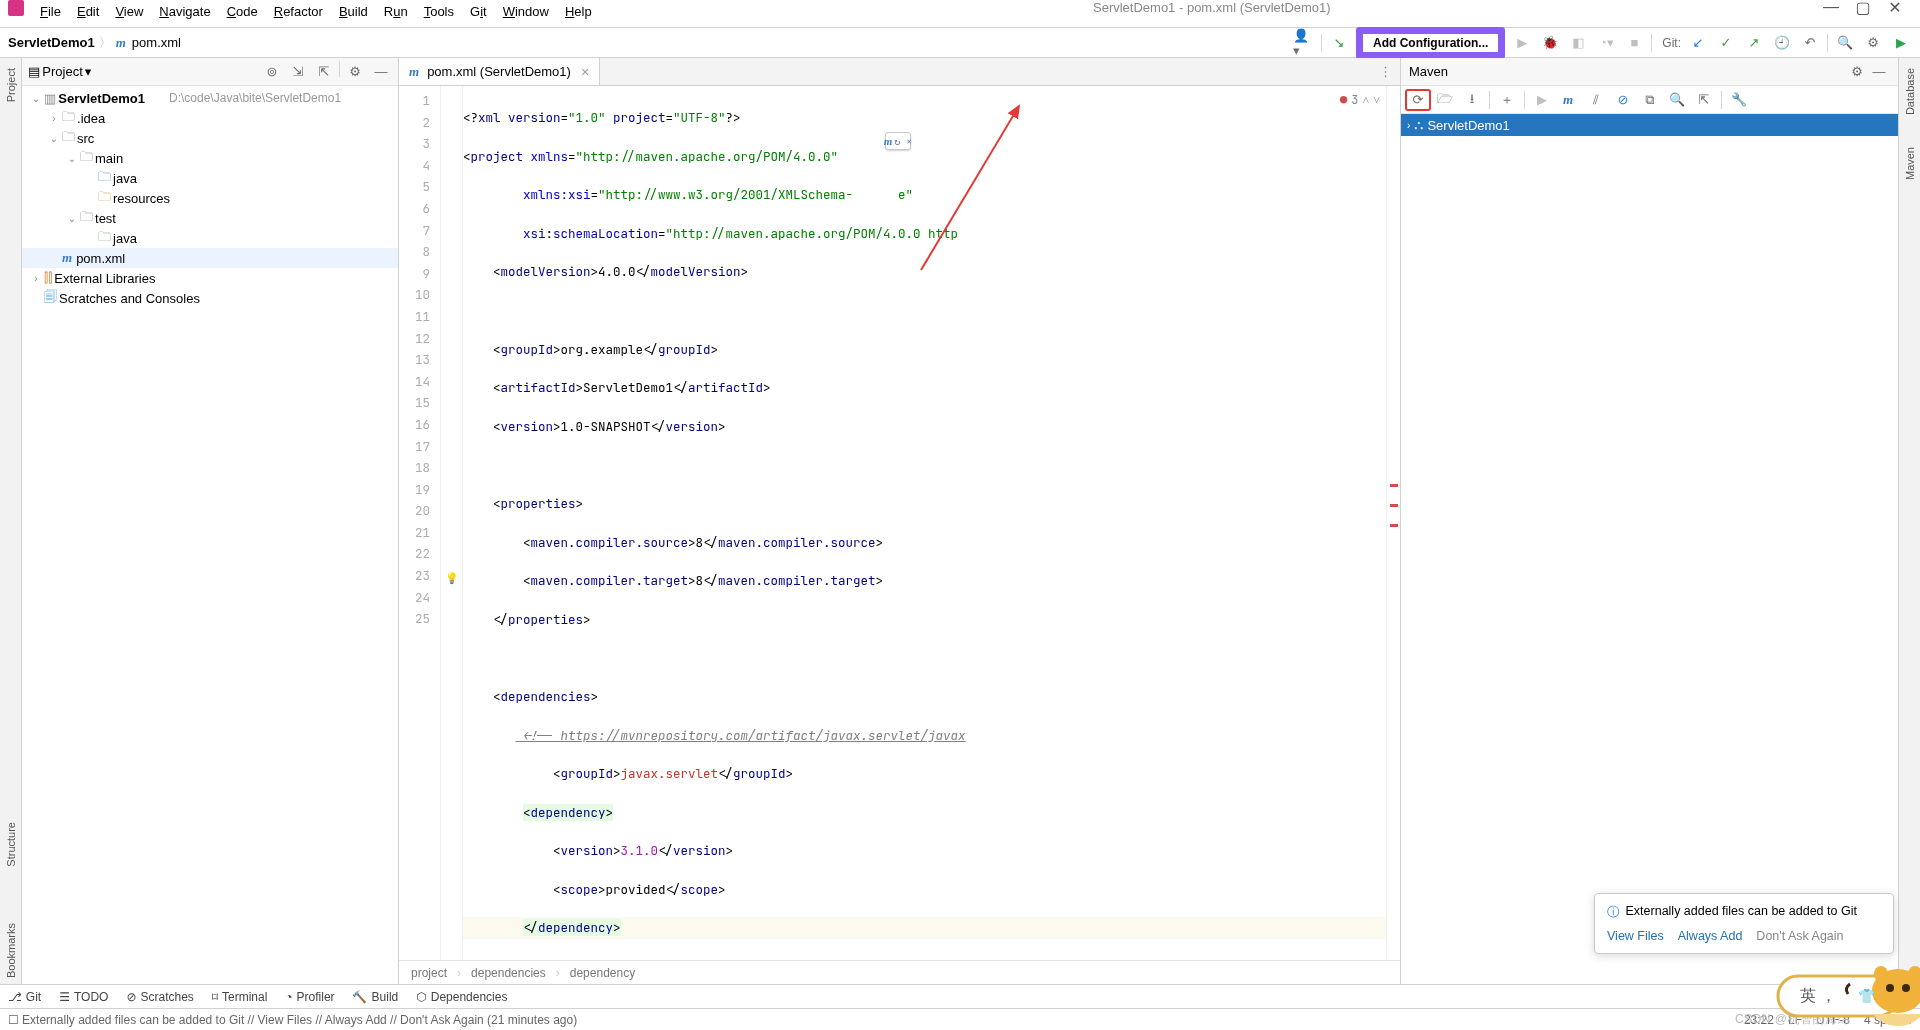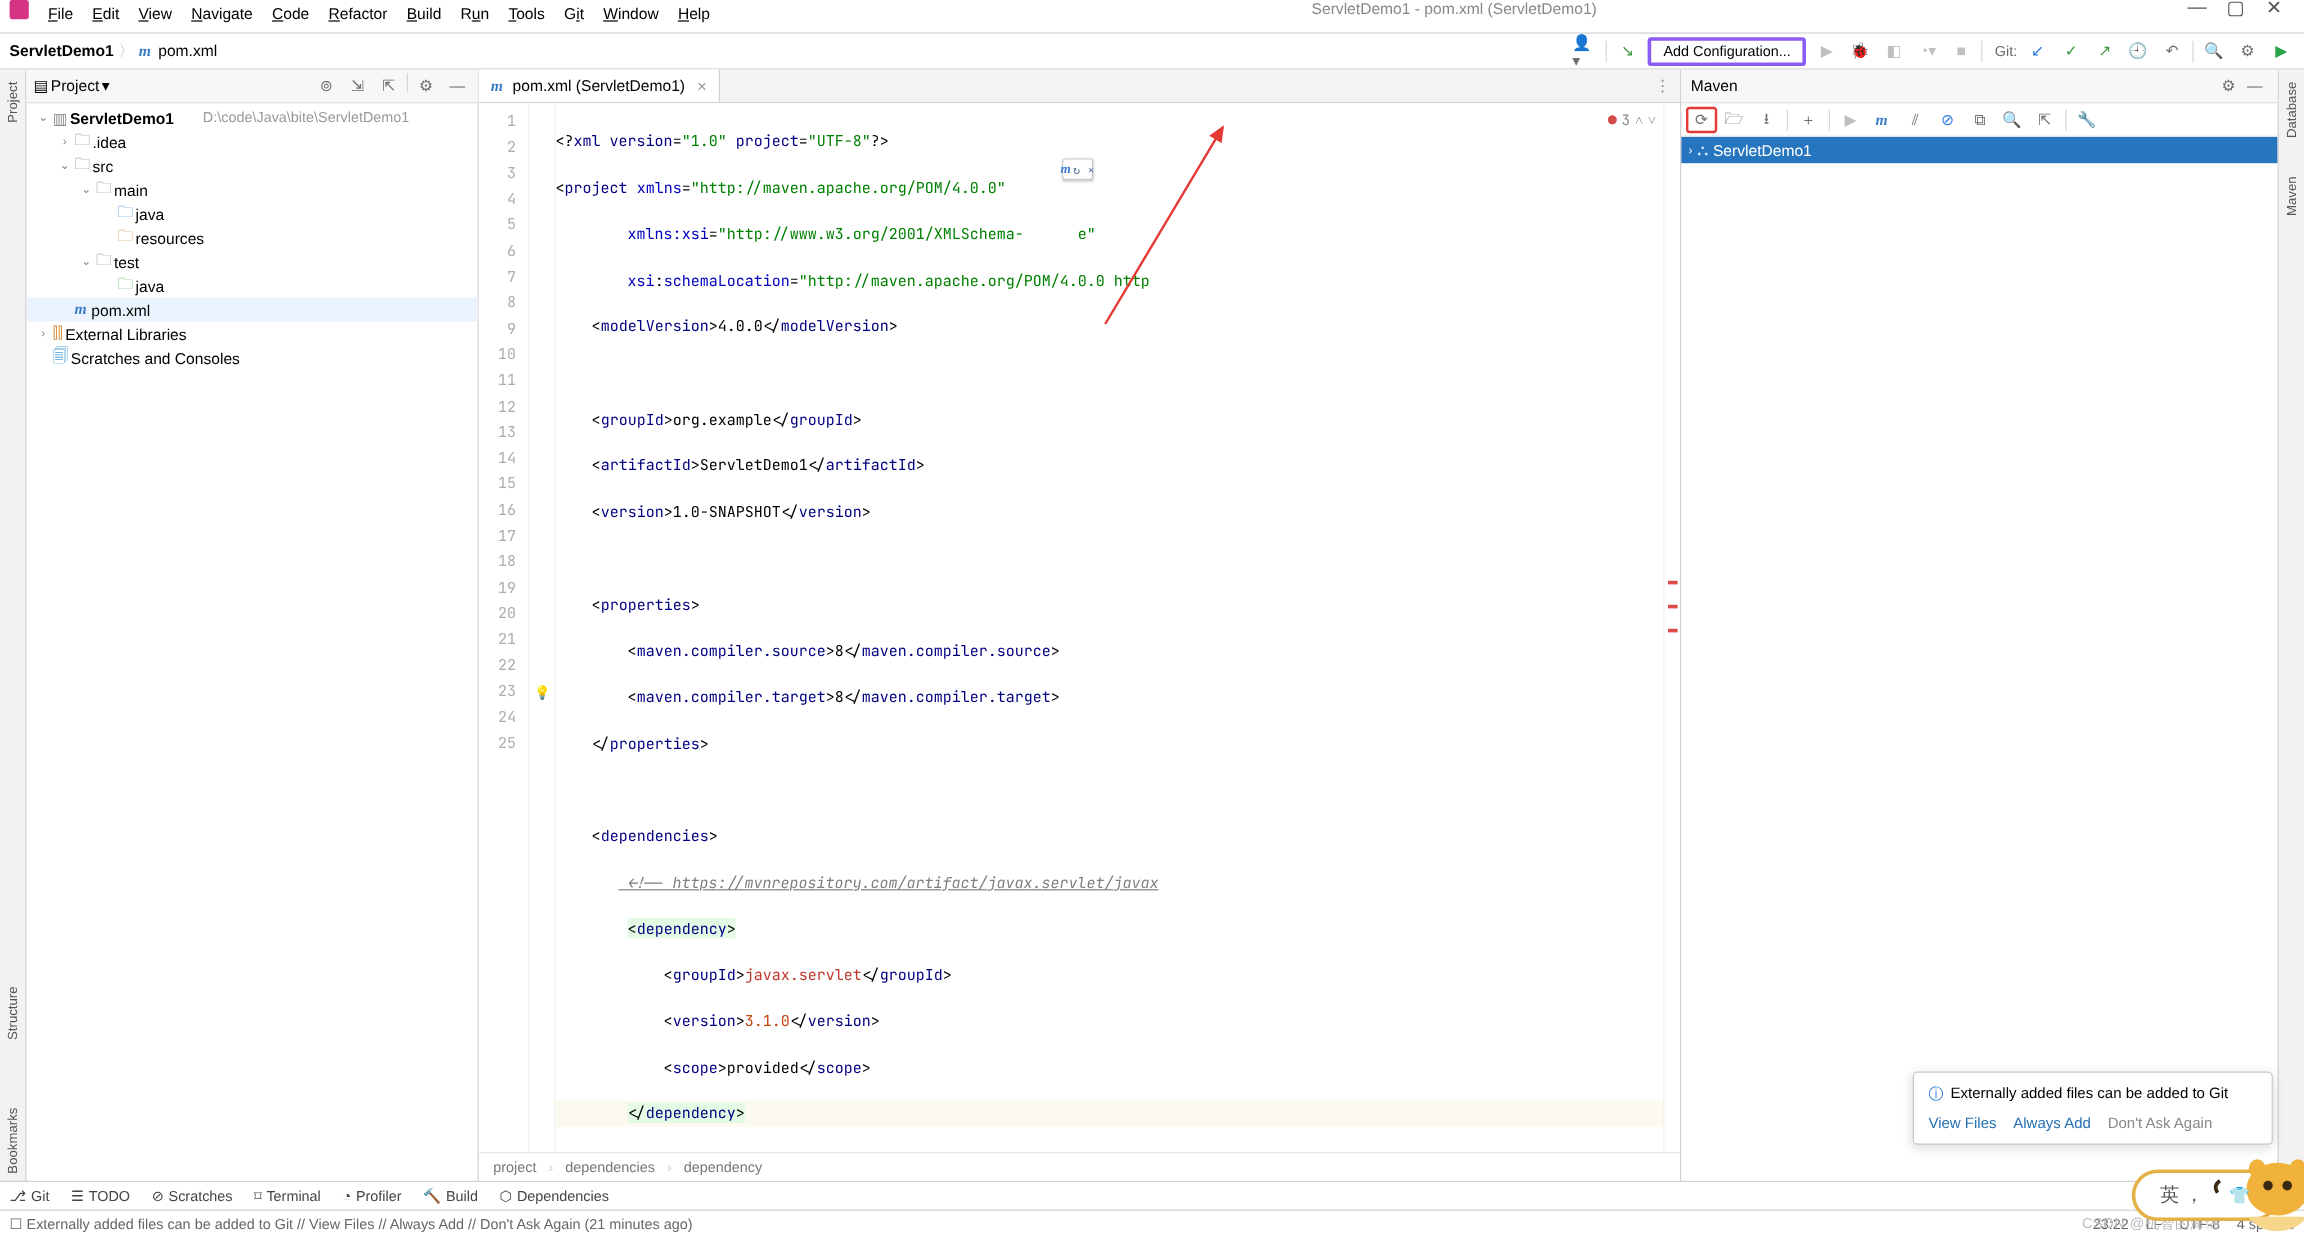--- a/index.html
+++ b/index.html
@@ -11,21 +11,21 @@
 .window-title { flex: 1; text-align: center; color: #888; font-size: 13px; }
 .win-controls { display: flex; gap: 18px; padding-right: 10px;}
 .win-btn { width: 14px; height: 14px; display: flex; align-items: center; justify-content: center; cursor: pointer; color: #555; font-size: 16px; }
 .navbar { display: flex; align-items: center; height: 30px; padding: 0 8px; border-bottom: 1px solid #d1d1d1; }
 .breadcrumb { display: flex; align-items: center; gap: 4px; font-weight: 600; }
 .breadcrumb .sep { color: #bbb; font-weight: 400; }
 .m-icon { color: #3a7cc7; font-weight: 900; font-style: italic; font-family: serif; margin-right: 2px; }
 .navbar-right { margin-left: auto; display: flex; align-items: center; gap: 6px; }
 .icon-btn { width: 22px; height: 22px; display: flex; align-items: center; justify-content: center; cursor: pointer; color: #6e6e6e; border-radius: 3px; }
 .icon-btn.disabled { color: #bfbfbf; }
-.add-config { border: 3px solid #8b5cf6; border-radius: 3px; padding: 2px 10px; font-size: 12px; cursor: pointer; }
+.add-config { border: 7px solid #8b5cf6; border-radius: 3px; padding: 2px 10px; font-size: 12px; cursor: pointer; font-weight: bold; }
 .git-label { color: #6b6b6b; font-size: 12px; margin-left: 4px;}
 .body-row { display: flex; flex: 1; min-height: 0; }
 .left-rail { width: 22px; background: #f2f2f2; border-right: 1px solid #d1d1d1; display: flex; flex-direction: column; align-items: center; padding-top: 4px; gap: 40px;}
 .rail-text { writing-mode: vertical-rl; transform: rotate(180deg); font-size: 11px; color: #555; cursor: pointer; padding: 6px 0;}
 .rail-text.bot { margin-top: auto; margin-bottom: 4px;}
 .right-rail { width: 22px; background: #f2f2f2; border-left: 1px solid #d1d1d1; display: flex; flex-direction: column; align-items: center; padding-top: 4px; gap: 20px;}
 .right-rail .rail-text { writing-mode: vertical-rl; }
 .project-panel { width: 377px; border-right: 1px solid #d1d1d1; display: flex; flex-direction: column; }
 .panel-header { height: 28px; display: flex; align-items: center; padding: 0 6px; border-bottom: 1px solid #e2e2e2; background: #f7f7f7;}
 .panel-title { font-weight: 500; flex:1; display:flex; align-items:center; gap:2px;}
@@ -278,23 +278,23 @@
 <div class="code-line">    <span>&lt;</span><span class="k-tag">artifactId</span><span>&gt;ServletDemo1&lt;/</span><span class="k-tag">artifactId</span><span>&gt;</span></div>
 <div class="code-line">    <span>&lt;</span><span class="k-tag">version</span><span>&gt;1.0-SNAPSHOT&lt;/</span><span class="k-tag">version</span><span>&gt;</span></div>
 <div class="code-line"> </div>
 <div class="code-line">    <span>&lt;</span><span class="k-tag">properties</span><span>&gt;</span></div>
 <div class="code-line">        <span>&lt;</span><span class="k-tag">maven.compiler.source</span><span>&gt;8&lt;/</span><span class="k-tag">maven.compiler.source</span><span>&gt;</span></div>
 <div class="code-line">        <span>&lt;</span><span class="k-tag">maven.compiler.target</span><span>&gt;8&lt;/</span><span class="k-tag">maven.compiler.target</span><span>&gt;</span></div>
 <div class="code-line">    <span>&lt;/</span><span class="k-tag">properties</span><span>&gt;</span></div>
 <div class="code-line"> </div>
 <div class="code-line">    <span>&lt;</span><span class="k-tag">dependencies</span><span>&gt;</span></div>
 <div class="code-line">       <span class="k-comment k-link"> &lt;!-- https://mvnrepository.com/artifact/javax.servlet/javax</span></div>
+<div class="code-line">            <span>&lt;</span><span class="k-tag">groupId</span><span>&gt;</span><span style="color:#c0392b">javax.servlet</span><span>&lt;/</span><span class="k-tag">groupId</span><span>&gt;</span></div>
 <div class="code-line">        <span class="hl"><span>&lt;</span><span class="k-tag">dependency</span><span>&gt;</span></span></div>
-<div class="code-line">            <span>&lt;</span><span class="k-tag">groupId</span><span>&gt;</span><span style="color:#c0392b">javax.servlet</span><span>&lt;/</span><span class="k-tag">groupId</span><span>&gt;</span></div>
-<div class="code-line">            <span>&lt;</span><span class="k-tag">version</span><span>&gt;</span><span style="color:#c2410c">3.1.0</span><span>&lt;/</span><span class="k-tag">version</span><span>&gt;</span></div>
+<div class="code-line">            <span>&lt;</span><span class="k-tag">version</span><span>&gt;</span><span style="color:#a21caf">3.1.0</span><span>&lt;/</span><span class="k-tag">version</span><span>&gt;</span></div>
 <div class="code-line">            <span>&lt;</span><span class="k-tag">scope</span><span>&gt;provided&lt;/</span><span class="k-tag">scope</span><span>&gt;</span></div>
 <div class="code-line curr">        <span class="hl"><span>&lt;/</span><span class="k-tag">dependency</span><span>&gt;</span></span></div>
 
 
 
         <div class="line-end-toolbar">
           <span class="err">●</span><span>3</span> <span>˄</span> <span>˅</span>
         </div>
         <div class="float-icon" style="left:422px; top:46px;"><span class="m-icon" style="font-size:11px">m</span>↻ ×</div>
         <svg class="red-arrow" style="left:448px; top:14px;" width="120" height="180">

